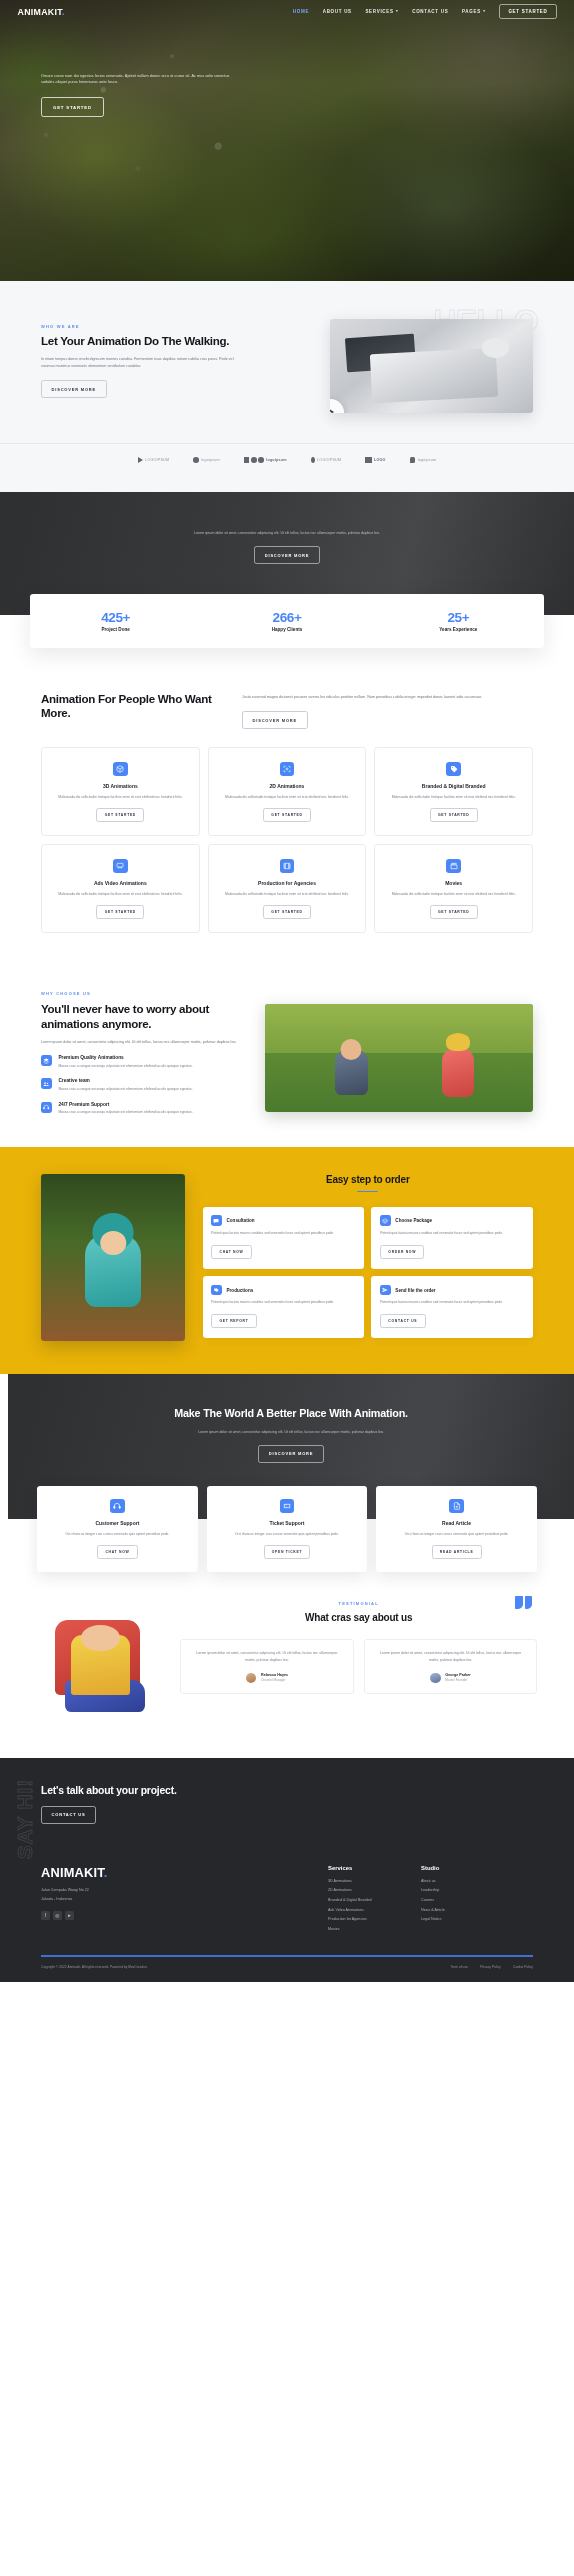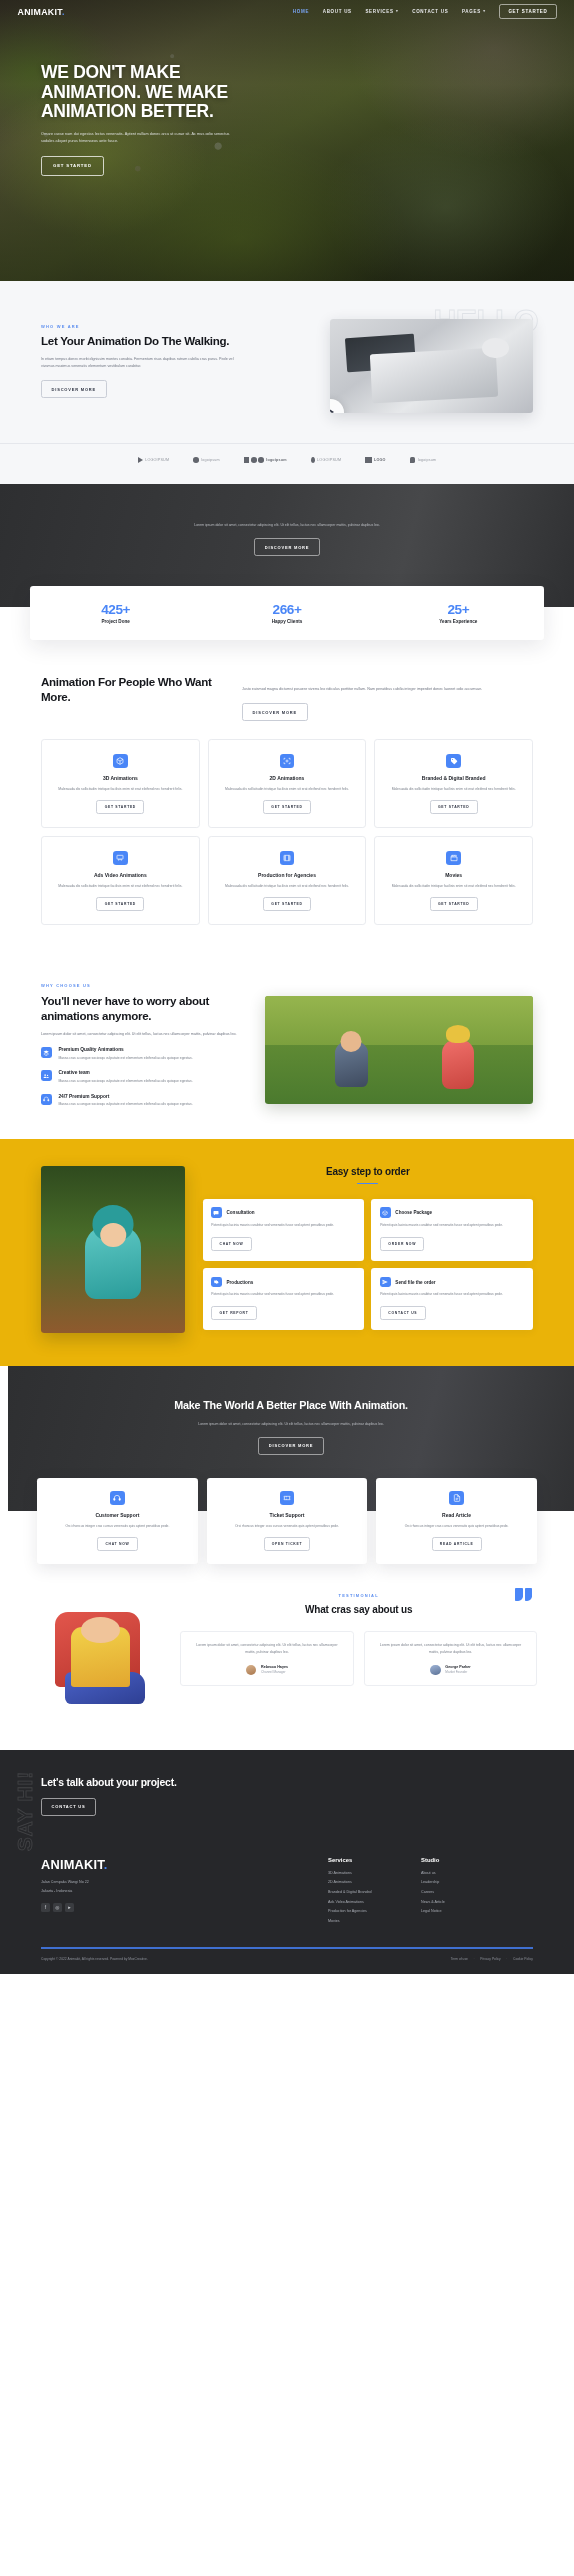--- a/index.html
+++ b/index.html
@@ -70,21 +70,21 @@
     max-width:193px; letter-spacing:0.1px;
   }
   .hero-btn {
     margin-top:11px; display:inline-block;
     font-size:4.3px; font-weight:bold; letter-spacing:0.8px; color:#fff;
     text-transform:uppercase; border:0.8px solid rgba(255,255,255,.75);
     padding:6.4px 11px; border-radius:2.4px; cursor:pointer;
   }
 
   
-  .about { background:#f6f7f9; padding:33px 0 4px 0; position:relative; }
+  .about { background:#f6f7f9; padding:33px 0 12px 0; position:relative; }
   .about-row { display:flex; gap:19px; padding:0 41px; align-items:flex-start; }
   .about-left { width:199px; padding-top:9.6px; }
   .eyebrow {
     font-size:4px; font-weight:bold; letter-spacing:1.2px;
     color:#5b8def; text-transform:uppercase; margin-bottom:5.6px;
   }
   .h2 { font-size:11.6px; line-height:1.28; font-weight:bold; letter-spacing:-0.3px; color:#15171c; }
   .body-sm { font-size:3.7px; line-height:1.95; color:#6f7480; margin-top:7.2px; }
   .outline-btn {
     display:inline-block; margin-top:9.6px;
@@ -158,21 +158,21 @@
   .stats {
     background:#fff; border-radius:3.2px; box-shadow:0 6.4px 21px rgba(25,30,45,.10);
     display:flex; padding:16px 0;
   }
   .stat { flex:1; text-align:center; }
   .stat .num { font-size:13.6px; font-weight:bold; color:#4a86f7; letter-spacing:-0.4px; }
   .stat .lbl { font-size:4.6px; font-weight:bold; color:#21242b; margin-top:2.4px; }
 
   
   .services { background:#fff; padding:27px 41px 37px 41px; }
-  .svc-head { display:flex; gap:14px; align-items:flex-start; }
+  .svc-head { display:flex; gap:14px; align-items:center; }
   .svc-head .h2 { width:187px; }
   .svc-head-right { flex:1; padding-top:11px; }
   .svc-grid { display:grid; grid-template-columns:repeat(3,1fr); gap:8px; margin-top:17.5px; }
   .svc-card {
     background:#fff; border:0.8px solid #e9ebef; border-radius:3.2px;
     padding:13.6px 10.4px 12.8px; text-align:center;
   }
   .svc-ico {
     width:14.4px; height:14.4px; border-radius:3.2px; background:#4a86f7;
     display:flex; align-items:center; justify-content:center; margin:0 auto 7.2px;
@@ -378,21 +378,20 @@
         </div>
         <div class="nav-link">
           <span>PAGES</span>
           <span class="caret">▾</span>
         </div>
         <div class="nav-cta">GET STARTED</div>
       </div>
     </nav>
 
     <div class="hero-inner">
-      <h1 class="hero-title">WE DON'T MAKE ANIMATION. WE MAKE ANIMATION BETTER.</h1>
       <p class="hero-sub">Ornare curae nam dui egestas lectus venenatis. Aptent nullam donec arcu ut curae sit. Ac mus odio senectus sodales aliquet purus himenaeos ante fusce.</p>
       <div class="hero-btn">GET STARTED</div>
     </div>
   </section>
 
   <section class="about">
     <div class="about-row">
       <div class="about-left">
         <div class="eyebrow">WHO WE ARE</div>
         <h2 class="h2">Let Your Animation Do The Walking.</h2>

